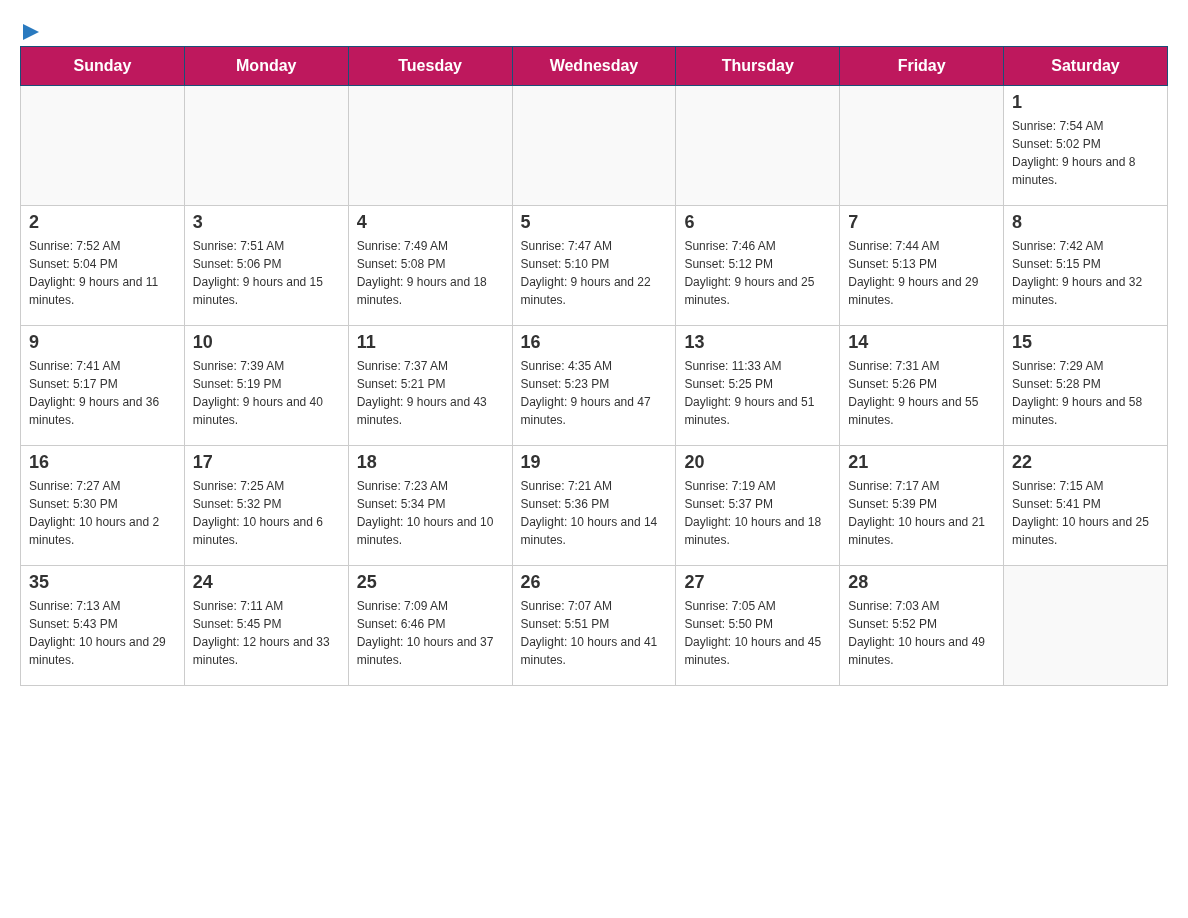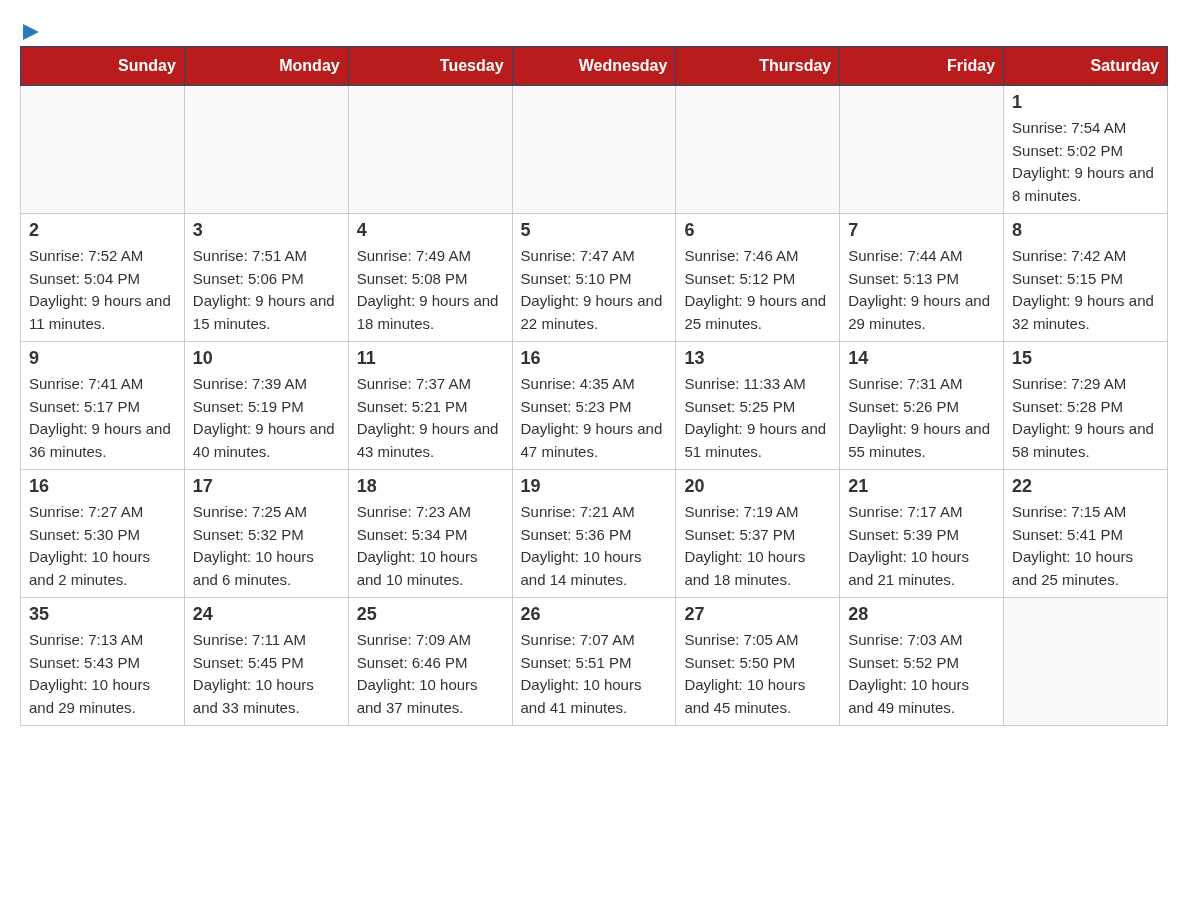--- a/index.html
+++ b/index.html
@@ -29,48 +29,48 @@
       font-size: 20px;
       color: #444;
       margin-top: 2px;
     }
     .calendar {
       width: 100%;
       border-collapse: collapse;
       margin-top: 8px;
     }
     .calendar th {
-      background-color: #b91c1c;
+      background-color: #be185d;
       color: #fff;
       font-size: 16px;
       font-weight: bold;
       padding: 10px 8px;
       border: 1px solid #1a4f78;
-      text-align: right;
+      text-align: center;
     }
     .calendar td {
       vertical-align: top;
       border: 1px solid #ccc;
       padding: 6px 8px;
       width: 14.28%;
       font-size: 13px;
       color: #333;
       height: 120px;
     }
     .calendar td.empty {
       background: #f9f9f9;
     }
     .day-number {
       font-size: 18px;
       font-weight: bold;
       color: #333;
       margin-bottom: 4px;
     }
     .day-info {
-      font-size: 15px;
+      font-size: 12px;
       color: #333;
       line-height: 1.5;
     }
     .logo-container {
       display: flex;
       align-items: center;
     }
   </style>
 </head>
 <body>
@@ -303,21 +303,21 @@
             <div>Sunrise: 7:13 AM</div>
             <div>Sunset: 5:43 PM</div>
             <div>Daylight: 10 hours and 29 minutes.</div>
           </div>
         </td>
         <td>
           <div class="day-number">24</div>
           <div class="day-info">
             <div>Sunrise: 7:11 AM</div>
             <div>Sunset: 5:45 PM</div>
-            <div>Daylight: 10 hours and 33 minutes.</div>
+            <div>Daylight: 12 hours and 33 minutes.</div>
           </div>
         </td>
         <td>
           <div class="day-number">25</div>
           <div class="day-info">
             <div>Sunrise: 7:09 AM</div>
             <div>Sunset: 6:46 PM</div>
             <div>Daylight: 10 hours and 37 minutes.</div>
           </div>
         </td>

